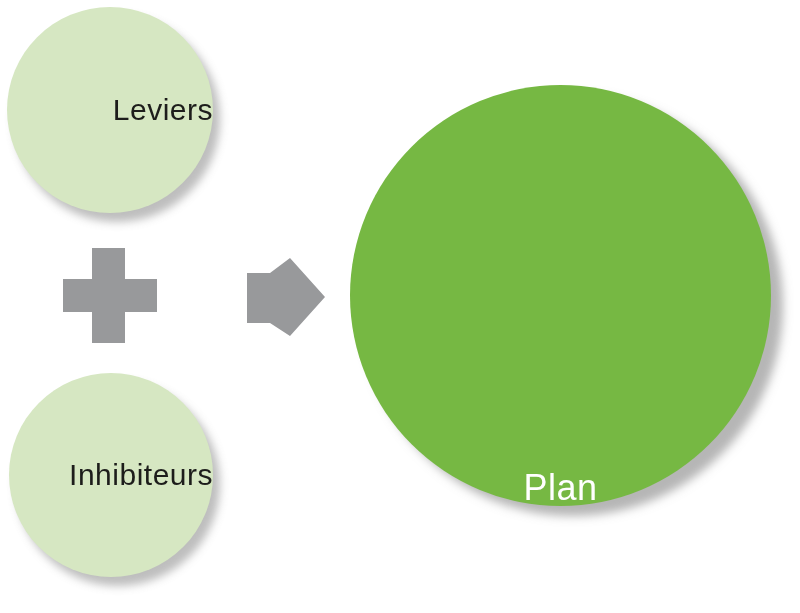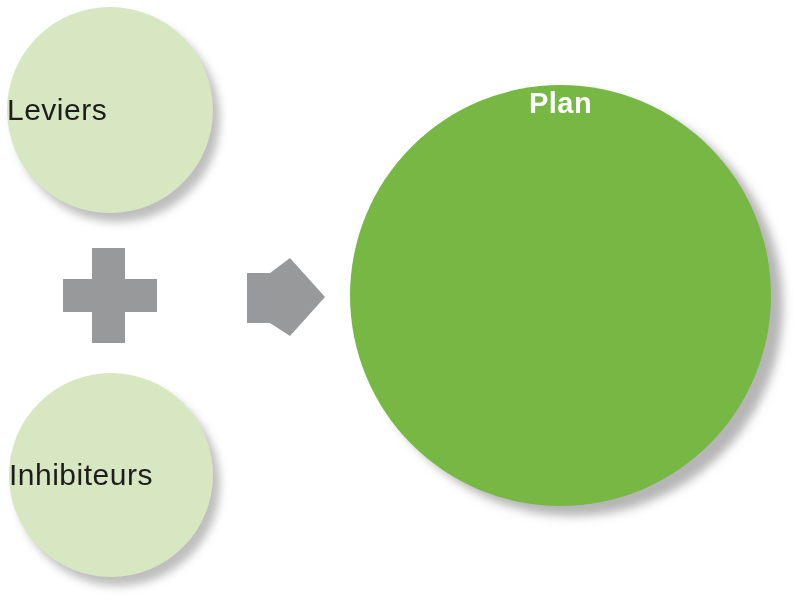--- a/index.html
+++ b/index.html
@@ -13,21 +13,21 @@
     height: 613px;
     background: #ffffff;
     overflow: hidden;
     font-family: "Liberation Sans", sans-serif;
   }
   .circle {
     position: absolute;
     border-radius: 50%;
     display: flex;
     align-items: center;
-    justify-content: flex-start;
+    justify-content: flex-end;
     text-align: center;
   }
   .circle--small {
     background: var(--light-green, #d6e7c2);
     box-shadow: 7px 9px 9px rgba(110,110,110,0.45);
     color: var(--text-dark, #1d1d1b);
     font-size: 30px;
     letter-spacing: 0.5px;
   }
   .circle--leviers {
@@ -37,24 +37,23 @@
   .circle--inhibiteurs {
     left: 9px; top: 373px;
     width: 204px; height: 204px;
   }
   .circle--plan {
     left: 350px; top: 85px;
     width: 421px; height: 421px;
     background: var(--dark-green, #76b843);
     box-shadow: 12px 10px 10px rgba(110,110,110,0.5);
     color: var(--text-light, #ffffff);
-    font-size: 29px;
+    font-size: 36px;
     letter-spacing: 0.5px;
     flex-direction: column;
-    font-weight: bold;
   }
   .circle--plan .line {
     line-height: 36px;
   }
   .op {
     position: absolute;
     display: block;
   }
   .op--plus {
     left: 63px; top: 248px;

